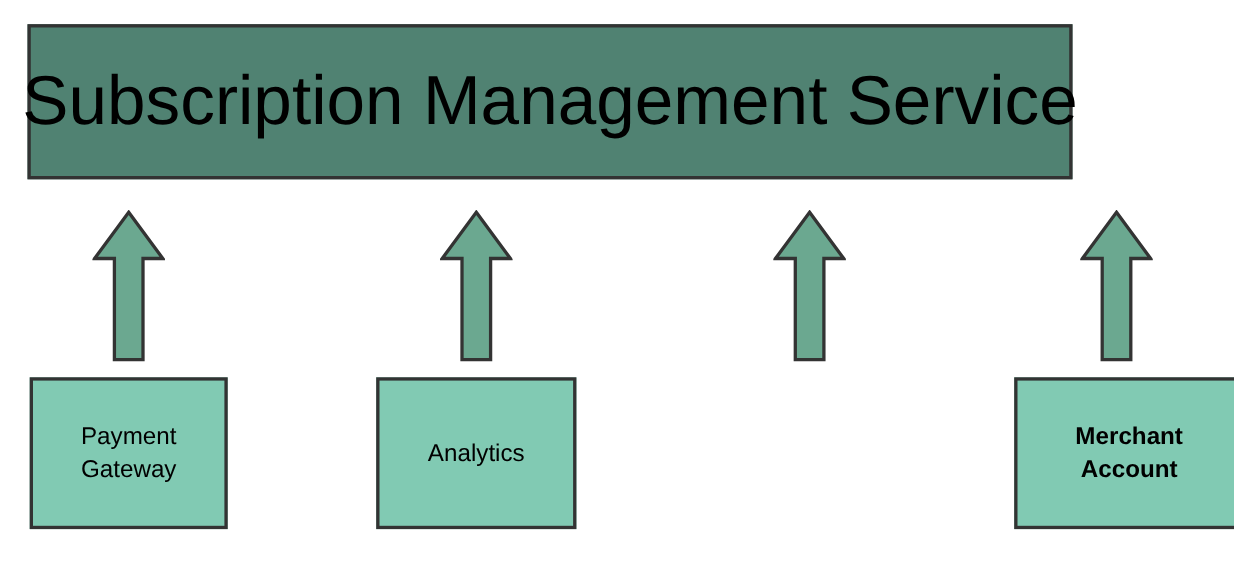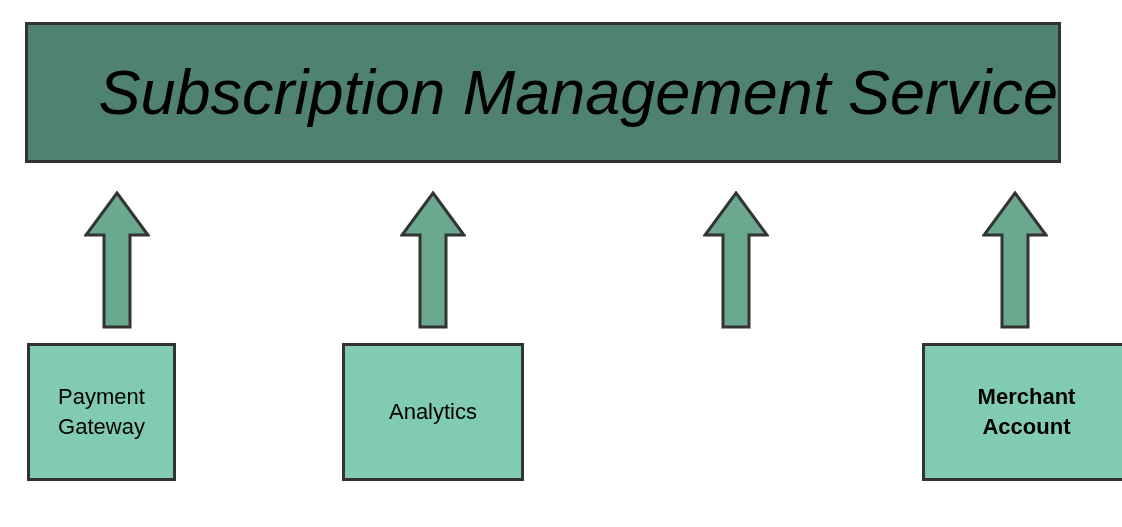--- a/index.html
+++ b/index.html
@@ -19,28 +19,27 @@
   .canvas{
     position:relative;
     width:1122px;
     height:527px;
     background:var(--background);
     overflow:hidden;
   }
   .header-box{
     position:absolute;
     left:25px; top:22px;
-    width:1036px; height:141px;
+    width:950px; height:141px;
     box-sizing:border-box;
     background:var(--header-fill);
     border:3px solid var(--border);
     display:flex;
     align-items:center;
-    justify-content:flex-end;
-    font-style:italic;
+    justify-content:center;
   }
   .header-box .title{
     font-size:63px;
     line-height:1;
     color:var(--text);
     white-space:nowrap;
     letter-spacing:0px;
   }
   .node-box{
     position:absolute;
@@ -53,21 +52,21 @@
     align-items:center;
     justify-content:center;
   }
   .node-box .node-label{
     font-size:22px;
     line-height:1.35;
     color:var(--text);
     text-align:center;
     white-space:pre-line;
   }
-  .n1{left:27px;  width:149px;}
+  .n1{left:27px;  width:180px;}
   .n2{left:342px; width:182px;}
   .n3{left:645px; width:183px;}
   .n4{left:922px; width:209px;font-weight:bold;}
   .arrow{
     position:absolute;
     top:191px;
     width:66px;
     height:138px;
   }
   .a1{left:84px;}

